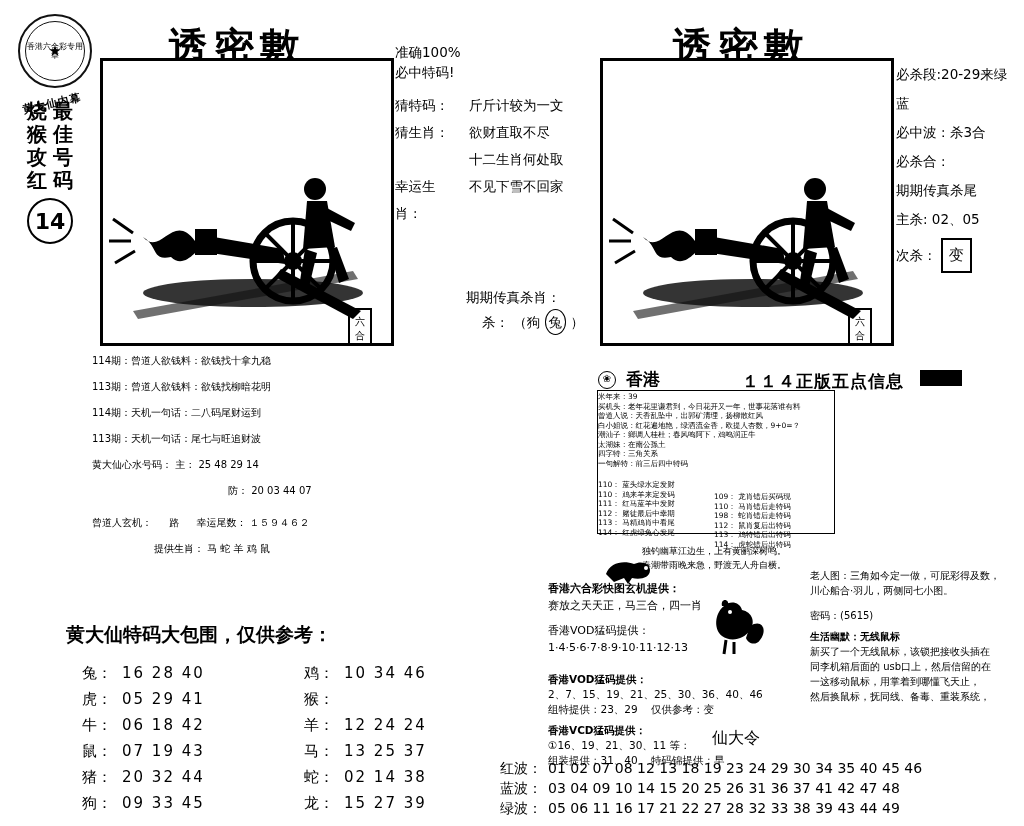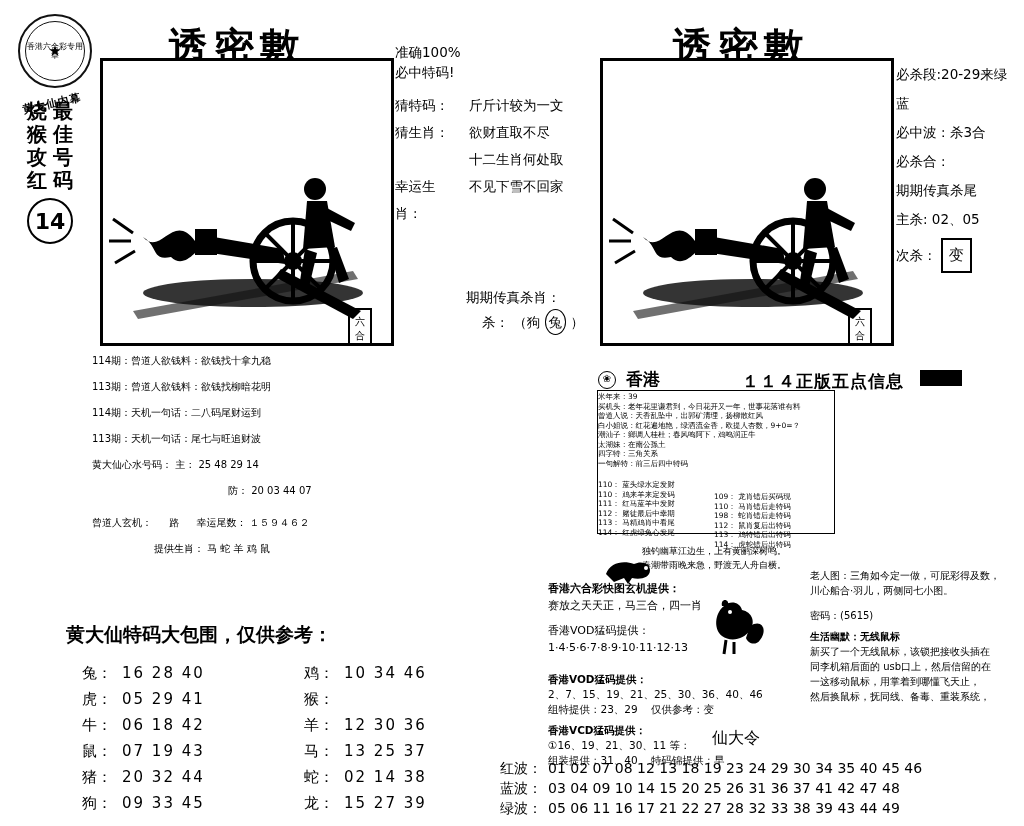--- a/index.html
+++ b/index.html
@@ -287,21 +287,21 @@
         <td class="nums">05  29  41</td>
         <td class="gap"></td>
         <td class="lbl">猴：</td>
         <td class="nums"></td>
       </tr>
       <tr>
         <td class="lbl">牛：</td>
         <td class="nums">06  18  42</td>
         <td class="gap"></td>
         <td class="lbl">羊：</td>
-        <td class="nums">12  30  36</td>
+        <td class="nums">12  24  24</td>
       </tr>
       <tr>
         <td class="lbl">鼠：</td>
         <td class="nums">07  19  43</td>
         <td class="gap"></td>
         <td class="lbl">马：</td>
         <td class="nums">13  25  37</td>
       </tr>
       <tr>
         <td class="lbl">猪：</td>

